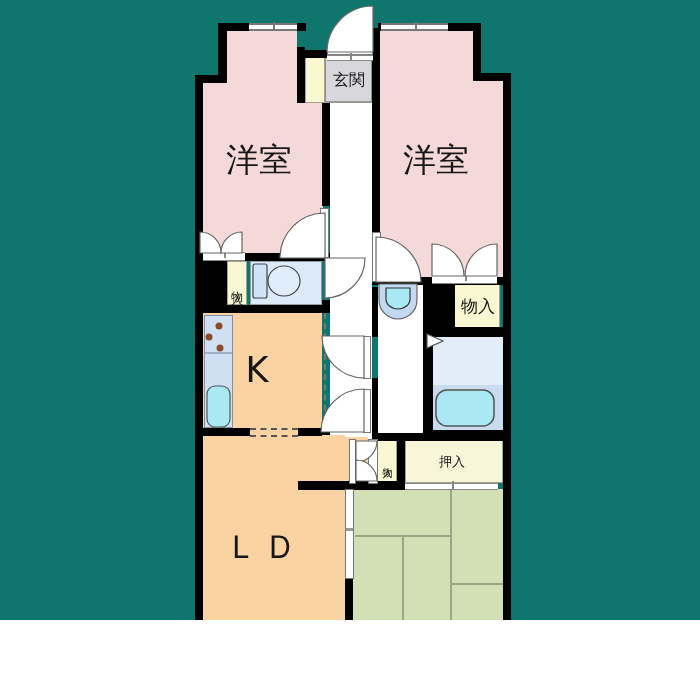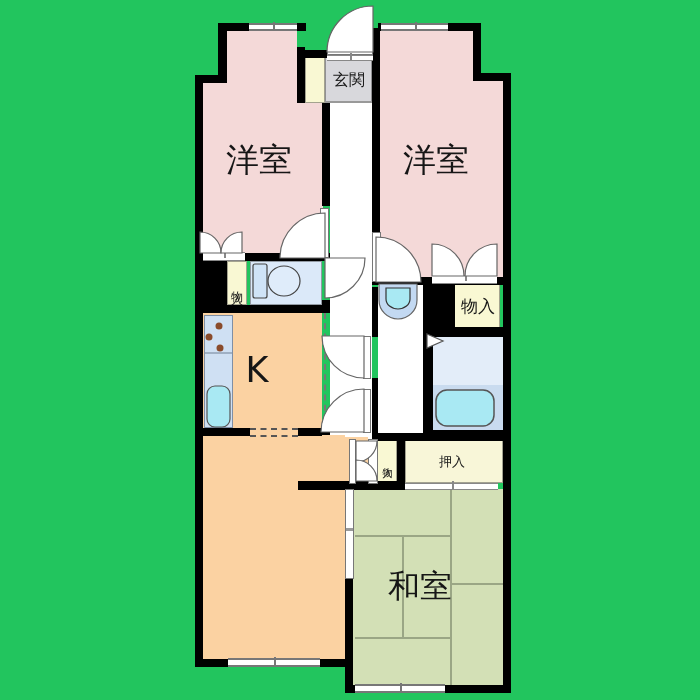--- a/index.html
+++ b/index.html
@@ -1,16 +1,16 @@
 <!DOCTYPE html>
 <html><head>
 <meta charset="utf-8">
 <style>
   html,body{margin:0;padding:0;background:#fff;}
-  #plan{position:relative;width:700px;height:700px;background:#22c55e;overflow:hidden;
+  #plan{position:relative;width:700px;height:620px;background:#0f766e;overflow:hidden;
         font-family:"DejaVu Sans",sans-serif;}
   .abs{position:absolute;}
   .wall{position:absolute;background:#000;}
   .room{position:absolute;}
   .bordered{box-shadow:inset 0 0 0 1px rgba(60,60,60,.45);}
   .win{position:absolute;background:#fff;border-top:2px solid #777;border-bottom:2px solid #777;box-sizing:border-box;}
   .win::after{content:"";position:absolute;left:50%;top:-3px;width:2px;height:9px;background:#777;}
   .track{position:absolute;background:#fff;border-top:1.5px solid #888;border-bottom:1.5px solid #888;box-sizing:border-box;}
   .track::after{content:"";position:absolute;left:50%;top:-3px;width:2px;height:8px;background:#888;}
   .leaf{position:absolute;background:#fff;border:1px solid #777;box-sizing:border-box;}
@@ -147,15 +147,15 @@
   </svg>
 
   <div class="lbl" style="left:349px;top:80px;font-size:16px;">玄関</div>
   <div class="lbl" style="left:259px;top:159px;font-size:33px;">洋室</div>
   <div class="lbl" style="left:436px;top:159px;font-size:33px;">洋室</div>
   <div class="lbl vert" style="left:237px;top:283px;font-size:12px;">物入</div>
   <div class="lbl" style="left:257px;top:370px;font-size:35px;">K</div>
   <div class="lbl" style="left:478px;top:306px;font-size:17px;">物入</div>
   <div class="lbl" style="left:452px;top:461px;font-size:13px;">押入</div>
   <div class="lbl vert" style="left:387px;top:460px;font-size:10px;letter-spacing:0;">物入</div>
-  <div class="lbl" style="left:420px;top:586px;font-size:32px;">和室</div>
+  <div class="lbl" style="left:264px;top:546px;font-size:33px;letter-spacing:6px;">ＬＤ</div>
 
 </div>
 
 </body></html>

